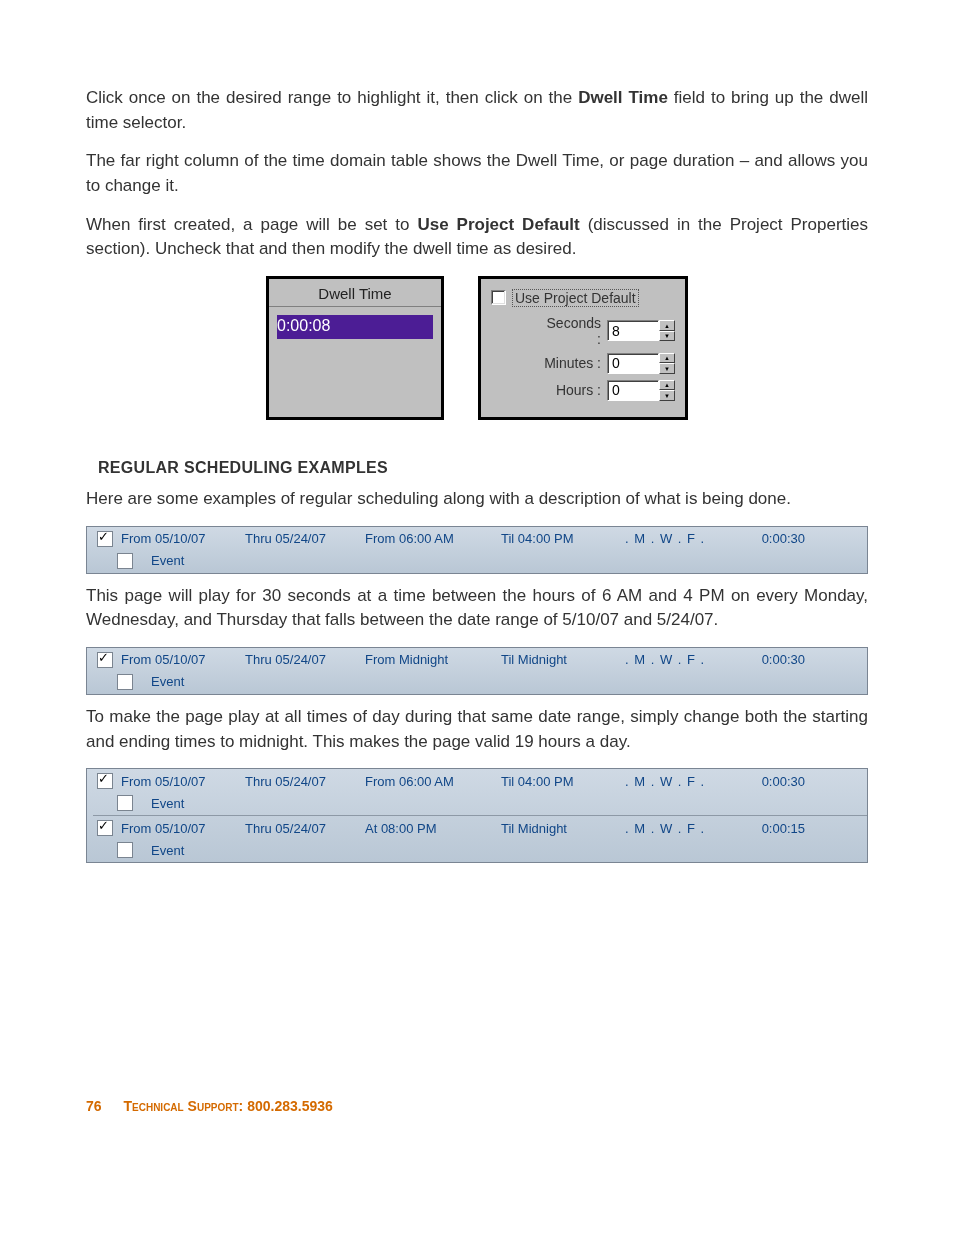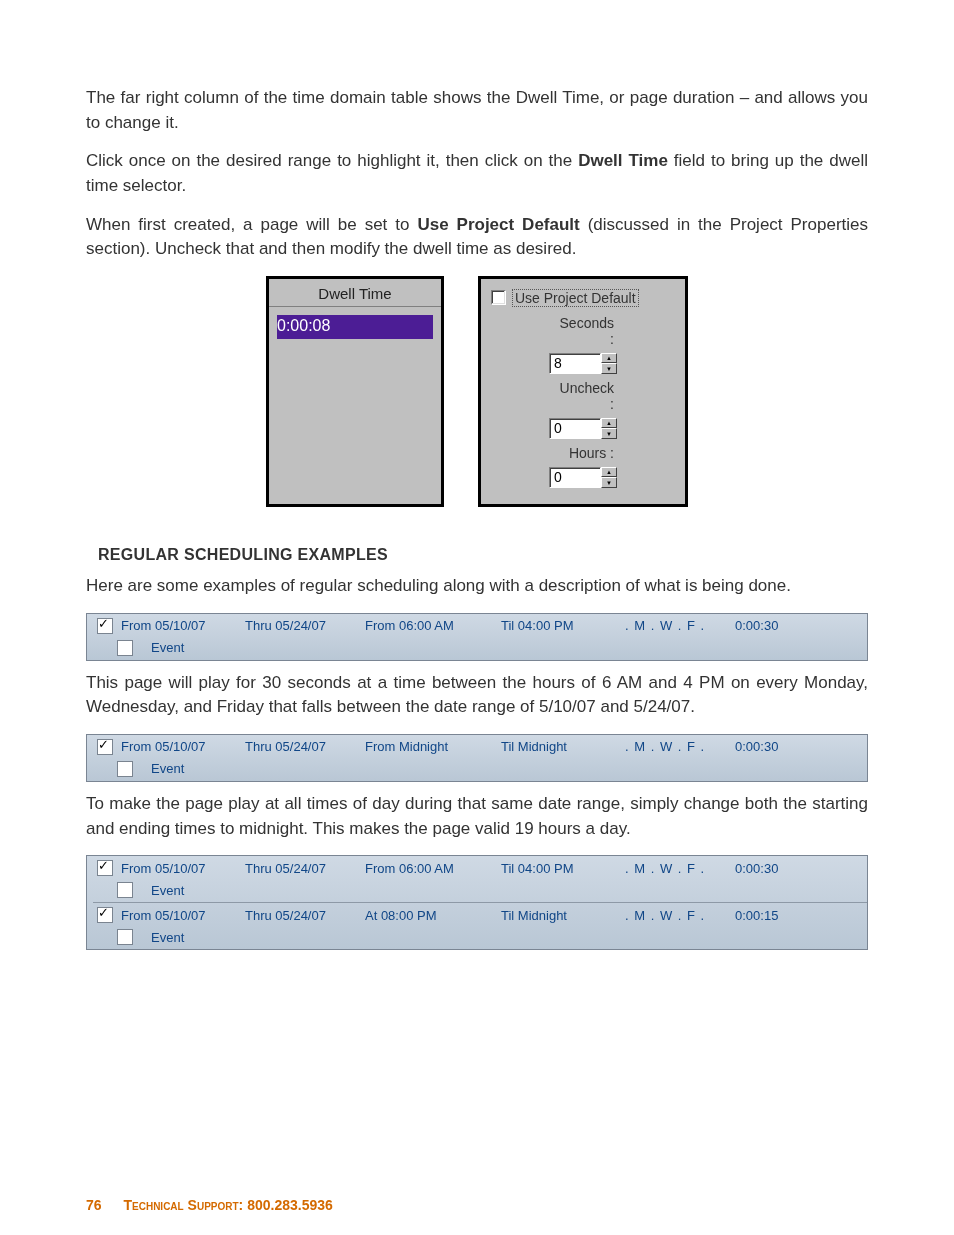--- a/index.html
+++ b/index.html
@@ -63,21 +63,20 @@
     border-left: 1px solid #808080;
     border-right: 1px solid #fff;
     border-bottom: 1px solid #fff;
     box-shadow: inset -1px -1px 0 #dfdfdf, inset 1px 1px 0 #404040;
   }
   .use-default-label { border: 1px dotted #555; padding: 0 2px; }
   .spinner-row {
     display: flex; align-items: center; justify-content: flex-end;
     gap: 6px; margin: 6px 0;
     font: 14px "Tahoma", Arial, sans-serif;
-    flex-direction: column;
   }
   .spinner-label { width: 62px; text-align: right; }
   .spinner {
     display: flex; align-items: stretch;
   }
   .spinner-input {
     width: 42px; height: 19px; padding: 0 4px;
     font: 14px "Tahoma", Arial, sans-serif;
     background: #fff; color: #000; border-radius: 0;
     border-top: 1px solid #808080;
@@ -130,48 +129,48 @@
   .row-cb.checked::after {
     content: "✓"; position: absolute; left: 0px; top: -3px;
     font-size: 13px; color: #000;
   }
   .cell { white-space: nowrap; }
   .c-from { width: 124px; }
   .c-thru { width: 120px; }
   .c-ft   { width: 136px; }
   .c-til  { width: 124px; }
   .c-days { width: 110px; letter-spacing: 1px; }
-  .c-dwell{ width: 70px; }
+  .c-dwell{ width: 70px; text-align: right; }
   .sched-sub {
     display: flex; align-items: center; gap: 14px;
     padding: 2px 2px 4px 24px;
     font: 13px "Tahoma", Arial, sans-serif;
     color: #104687;
   }
   .sched-sub .row-cb { margin-right: 4px; }
   .sched-divider { border-top: 1px solid #8d99a6; }
 
   
   .footer {
-    position: absolute; left: 86px; top: 1197px;
+    position: absolute; left: 86px; top: 1098px;
     font-weight: bold; color: #d46a00; font-size: 14px;
   }
   .footer .pgnum { margin-right: 18px; }
   .footer .smallcaps { font-variant: small-caps; }
 </style>
 </head>
 <body>
 
 <div class="page">
 
-  <p class="body">The far right column of the time domain table shows the Dwell Time, or page duration – and allows you to change it.</p>
-
   <p class="body">
     <span>Click once on the desired range to highlight it, then click on the </span><b>Dwell Time</b><span> field to bring up the dwell time selector.</span>
   </p>
+
+  <p class="body">The far right column of the time domain table shows the Dwell Time, or page duration – and allows you to change it.</p>
 
   <p class="body">
     <span>When first created, a page will be set to </span><b>Use Project Default</b><span> (discussed in the Project Properties section). Uncheck that and then modify the dwell time as desired.</span>
   </p>
 
   <div class="figure-row">
     <div class="panelA">
       <div class="panelA-header">Dwell Time</div>
       <div class="panelA-value">0:00:08</div>
     </div>
@@ -184,21 +183,21 @@
         <span class="spinner-label">Seconds :</span>
         <div class="spinner">
           <input class="spinner-input" value="8" style="">
           <div class="spinner-buttons">
             <div class="spinbtn">▲</div>
             <div class="spinbtn">▼</div>
           </div>
         </div>
       </div>
       <div class="spinner-row">
-        <span class="spinner-label">Uncheck :</span>
+        <span class="spinner-label">Minutes :</span>
         <div class="spinner">
           <input class="spinner-input" value="0" style="">
           <div class="spinner-buttons">
             <div class="spinbtn">▲</div>
             <div class="spinbtn">▼</div>
           </div>
         </div>
       </div>
       <div class="spinner-row">
         <span class="spinner-label">Hours :</span>
@@ -225,21 +224,21 @@
           <span class="cell c-ft">From 06:00 AM</span>
           <span class="cell c-til">Til 04:00 PM</span>
           <span class="cell c-days">. M . W . F .</span>
           <span class="cell c-dwell">0:00:30</span>
         </div>
         <div class="sched-sub">
           <div class="row-cb"></div>
           <span>Event</span>
         </div>
       </div>
-      <p class="body">This page will play for 30 seconds at a time between the hours of 6 AM and 4 PM on every Monday, Wednesday, and Friday that falls between the date range of 5/10/07 and 5/24/07.</p>
+      <p class="body">This page will play for 30 seconds at a time between the hours of 6 AM and 4 PM on every Monday, Wednesday, and Thursday that falls between the date range of 5/10/07 and 5/24/07.</p>
       <div class="sched-block">
         <div class="sched-row">
           <div class="row-cb checked"></div>
           <span class="cell c-from">From 05/10/07</span>
           <span class="cell c-thru">Thru 05/24/07</span>
           <span class="cell c-ft">From Midnight</span>
           <span class="cell c-til">Til Midnight</span>
           <span class="cell c-days">. M . W . F .</span>
           <span class="cell c-dwell">0:00:30</span>
         </div>

